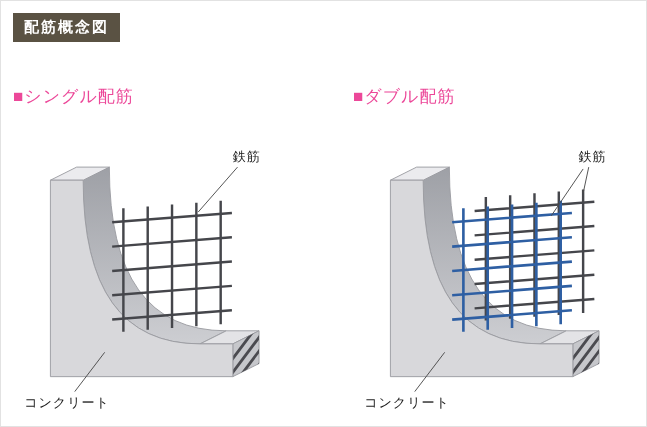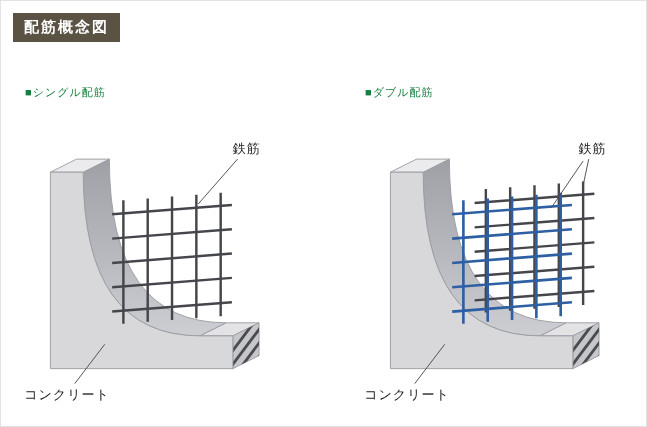--- a/index.html
+++ b/index.html
@@ -20,24 +20,24 @@
     font-size:15px;
     font-weight:600;
     letter-spacing:2px;
     padding:5px 11px 6px 11px;
     line-height:1.2;
   }
   .panel{position:absolute;top:84px;width:300px;}
   .panel-left{left:12px;}
   .panel-right{left:352px;}
   .panel h2{
-    margin:0 0 6px 12px;
-    font-size:11px;
+    margin:0 0 6px 0;
+    font-size:17px;
     font-weight:normal;
-    color:#15803d;
+    color:#ec4899;
     letter-spacing:1px;
   }
   .illus{display:block;margin-top:4px;}
   .face{stroke:#9b9ca2;stroke-width:1;stroke-linejoin:round;}
   .rebar-dark{stroke:#45464b;stroke-width:2.6;fill:none;}
   .rebar-blue{stroke:#2e5fa3;stroke-width:2.8;fill:none;}
   .leader{stroke:#4a4a4a;stroke-width:1;fill:none;}
   .hatch{stroke:#4b4b50;stroke-width:3;fill:none;}
   .lbl{font-family:"Liberation Sans","DejaVu Sans",sans-serif;font-size:14px;fill:#1a1a1a;letter-spacing:1px;}
 </style>

